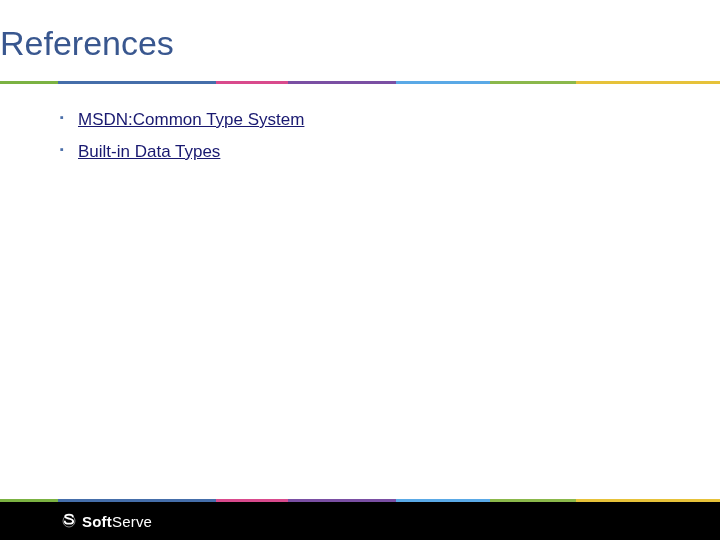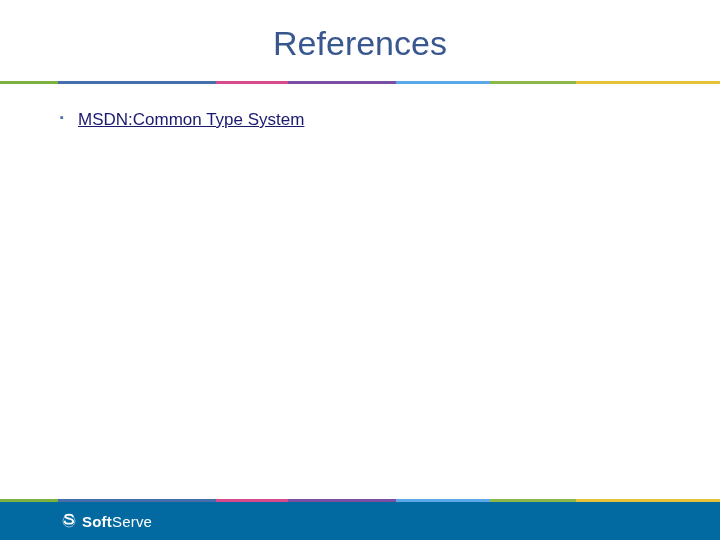--- a/index.html
+++ b/index.html
@@ -9,21 +9,20 @@
     }
     body {
       width: 720px;
       height: 540px;
       background: #ffffff;
       font-family: "Segoe UI", "Trebuchet MS", Tahoma, sans-serif;
       position: relative;
       overflow: hidden;
     }
     .slide-title {
-      text-align: center;
       font-size: 34px;
       color: #39578f;
       font-weight: 400;
       padding-top: 24px;
       padding-bottom: 18px;
     }
     .divider {
       height: 3px;
       width: 100%;
       background: linear-gradient(to right,
@@ -75,21 +74,21 @@
         #7bb242 0%, #7bb242 8%,
         #456eaa 8%, #456eaa 30%,
         #d94a8c 30%, #d94a8c 40%,
         #7a4fa3 40%, #7a4fa3 55%,
         #5aa9e6 55%, #5aa9e6 68%,
         #8bb84b 68%, #8bb84b 80%,
         #e6c23a 80%, #e6c23a 100%
       );
     }
     .footer-bar {
-      background: #0369a1;
+      background: #000000;
       height: 38px;
       display: flex;
       align-items: center;
       padding-left: 60px;
     }
     .logo-wrap {
       display: flex;
       align-items: center;
       color: #ffffff;
       gap: 4px;
@@ -117,20 +116,23 @@
 
 <h1 class="slide-title">References</h1>
 
 <div class="divider"></div>
 
 <div class="content">
   <ul class="ref-list">
     <li class="ref-item">
       <a class="ref-link">MSDN:Common Type System</a>
     </li>
+    <li class="ref-item">
+      <a class="ref-link">Built-in Data Types</a>
+    </li>
   </ul>
 </div>
 
 <div class="footer">
   <div class="footer-bar-thin"></div>
   <div class="footer-bar">
     <div class="logo-wrap">
       <span class="logo-mark">
         <svg viewBox="0 0 24 24">
           <path d="M17 6c0-1.5-2-2.5-5-2.5S7 4.5 7 6c0 1.8 2.5 2.2 5 2.8 3 0.7 5.5 1.2 5.5 3.7 0 2-2.5 3-5.5 3s-5.5-1-5.5-3" fill="none" stroke="#ffffff" stroke-width="2.5" stroke-linecap="round"></path>

